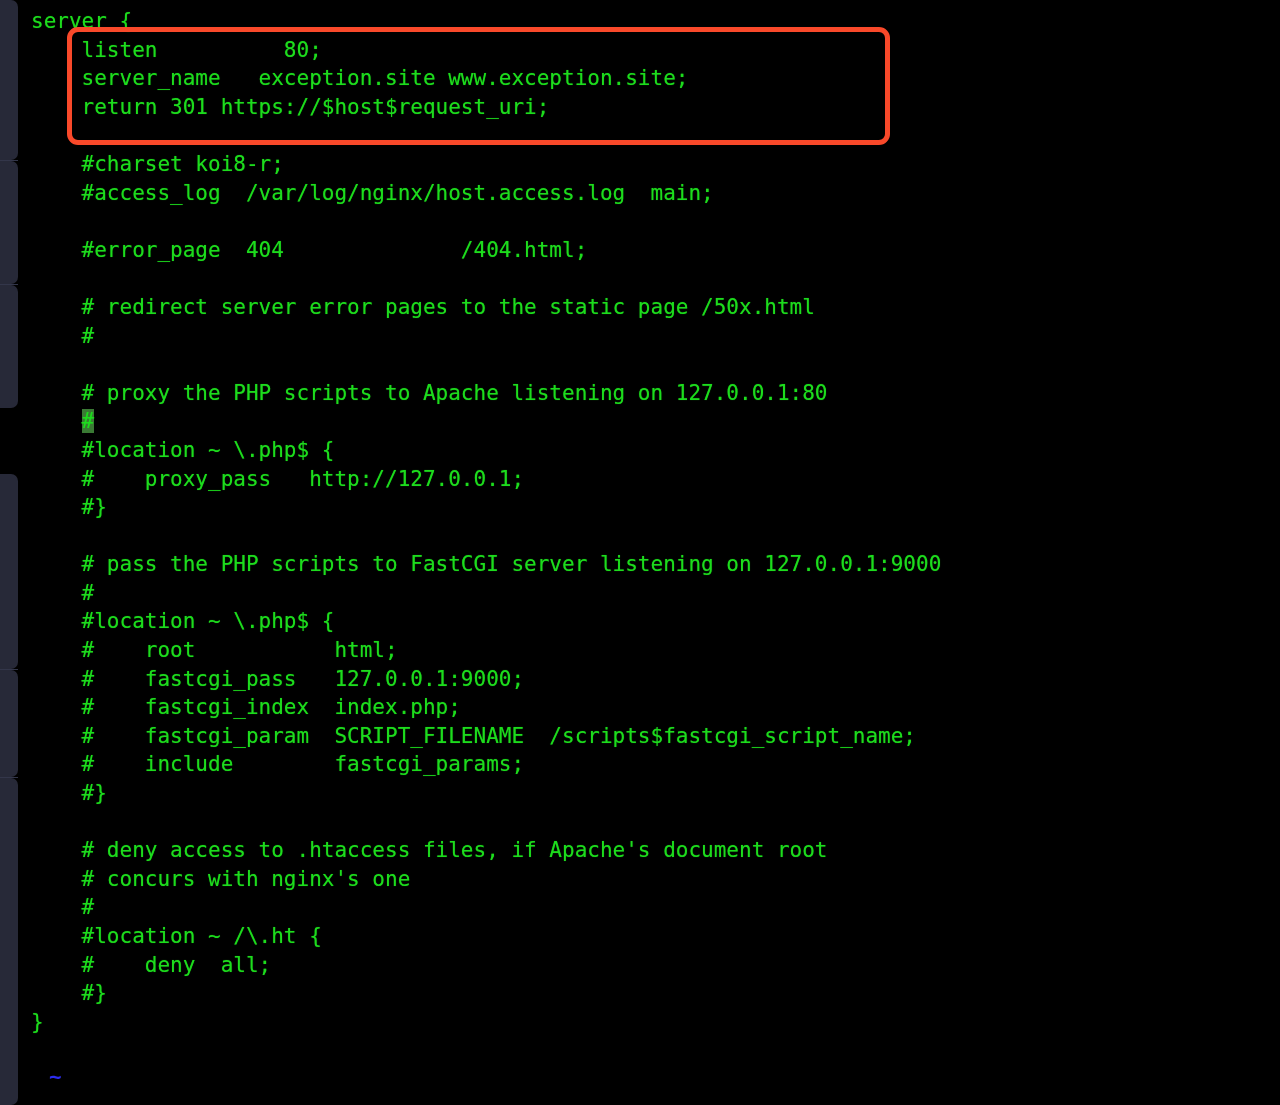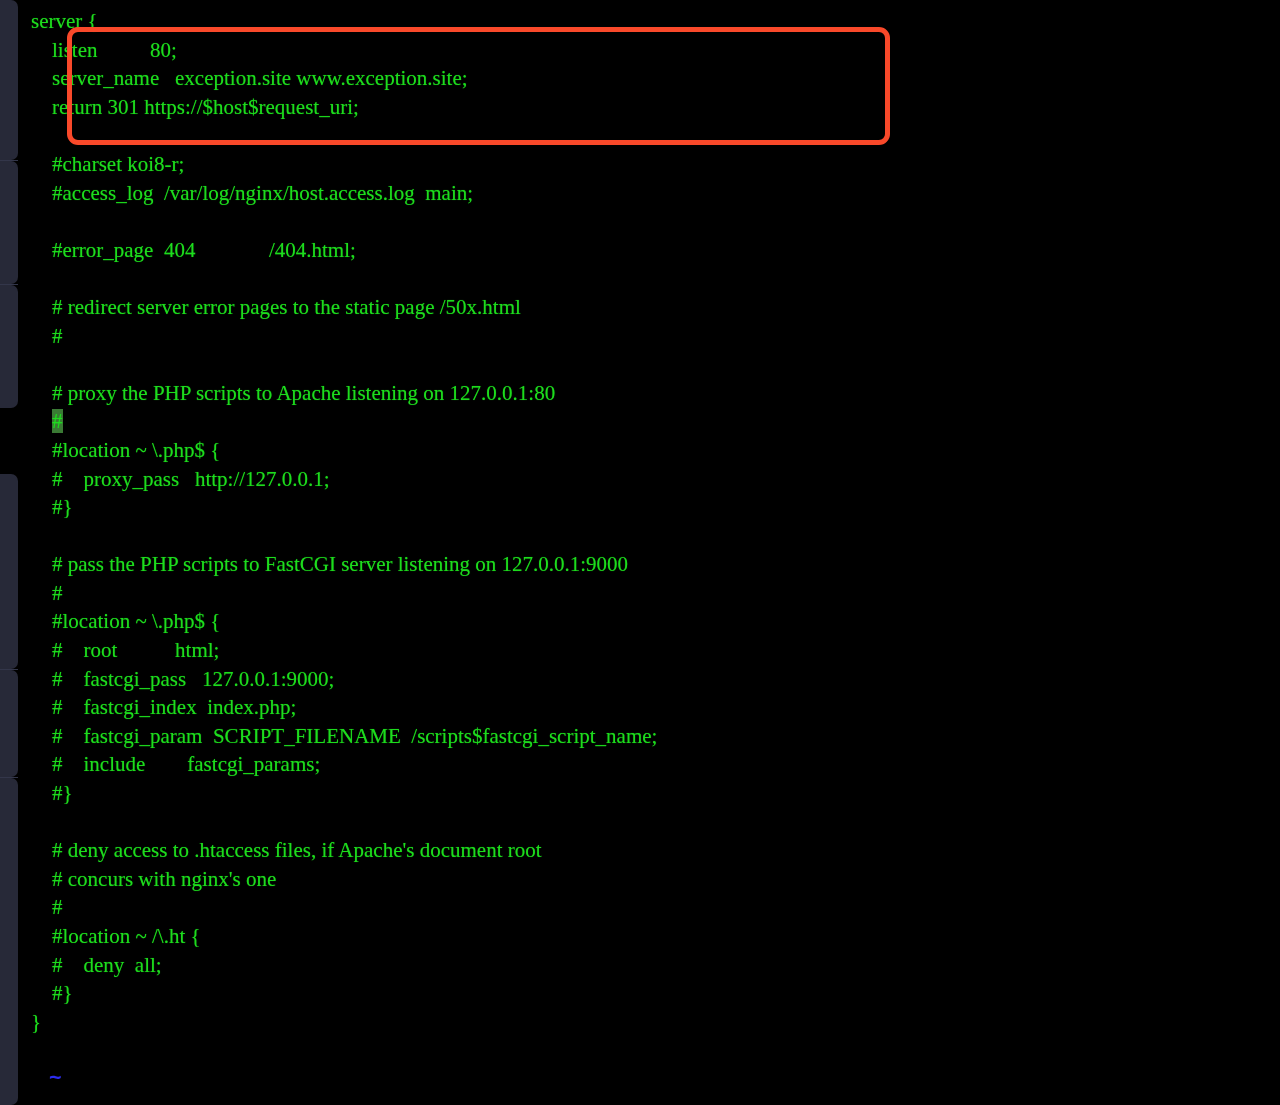--- a/index.html
+++ b/index.html
@@ -64,21 +64,21 @@
     color: #1ddc1d;
     font-family: "DejaVu Sans Mono", "Liberation Mono", monospace;
     font-size: 21px;
     line-height: 28.6px;
     letter-spacing: 0px;
     white-space: pre;
     font-weight: 500;
     text-shadow: 0 0 1px rgba(30,220,30,0.55);
   }
 
-  .ln { display: block; height: 28.6px; font-family: Liberation Serif, serif; }
+  .ln { display: block; height: 28.6px; }
 
   
   .cursor-cell {
     background: #3a7a34;
     color: #1ddc1d;
   }
 
   
   #tilde {
     position: absolute;

